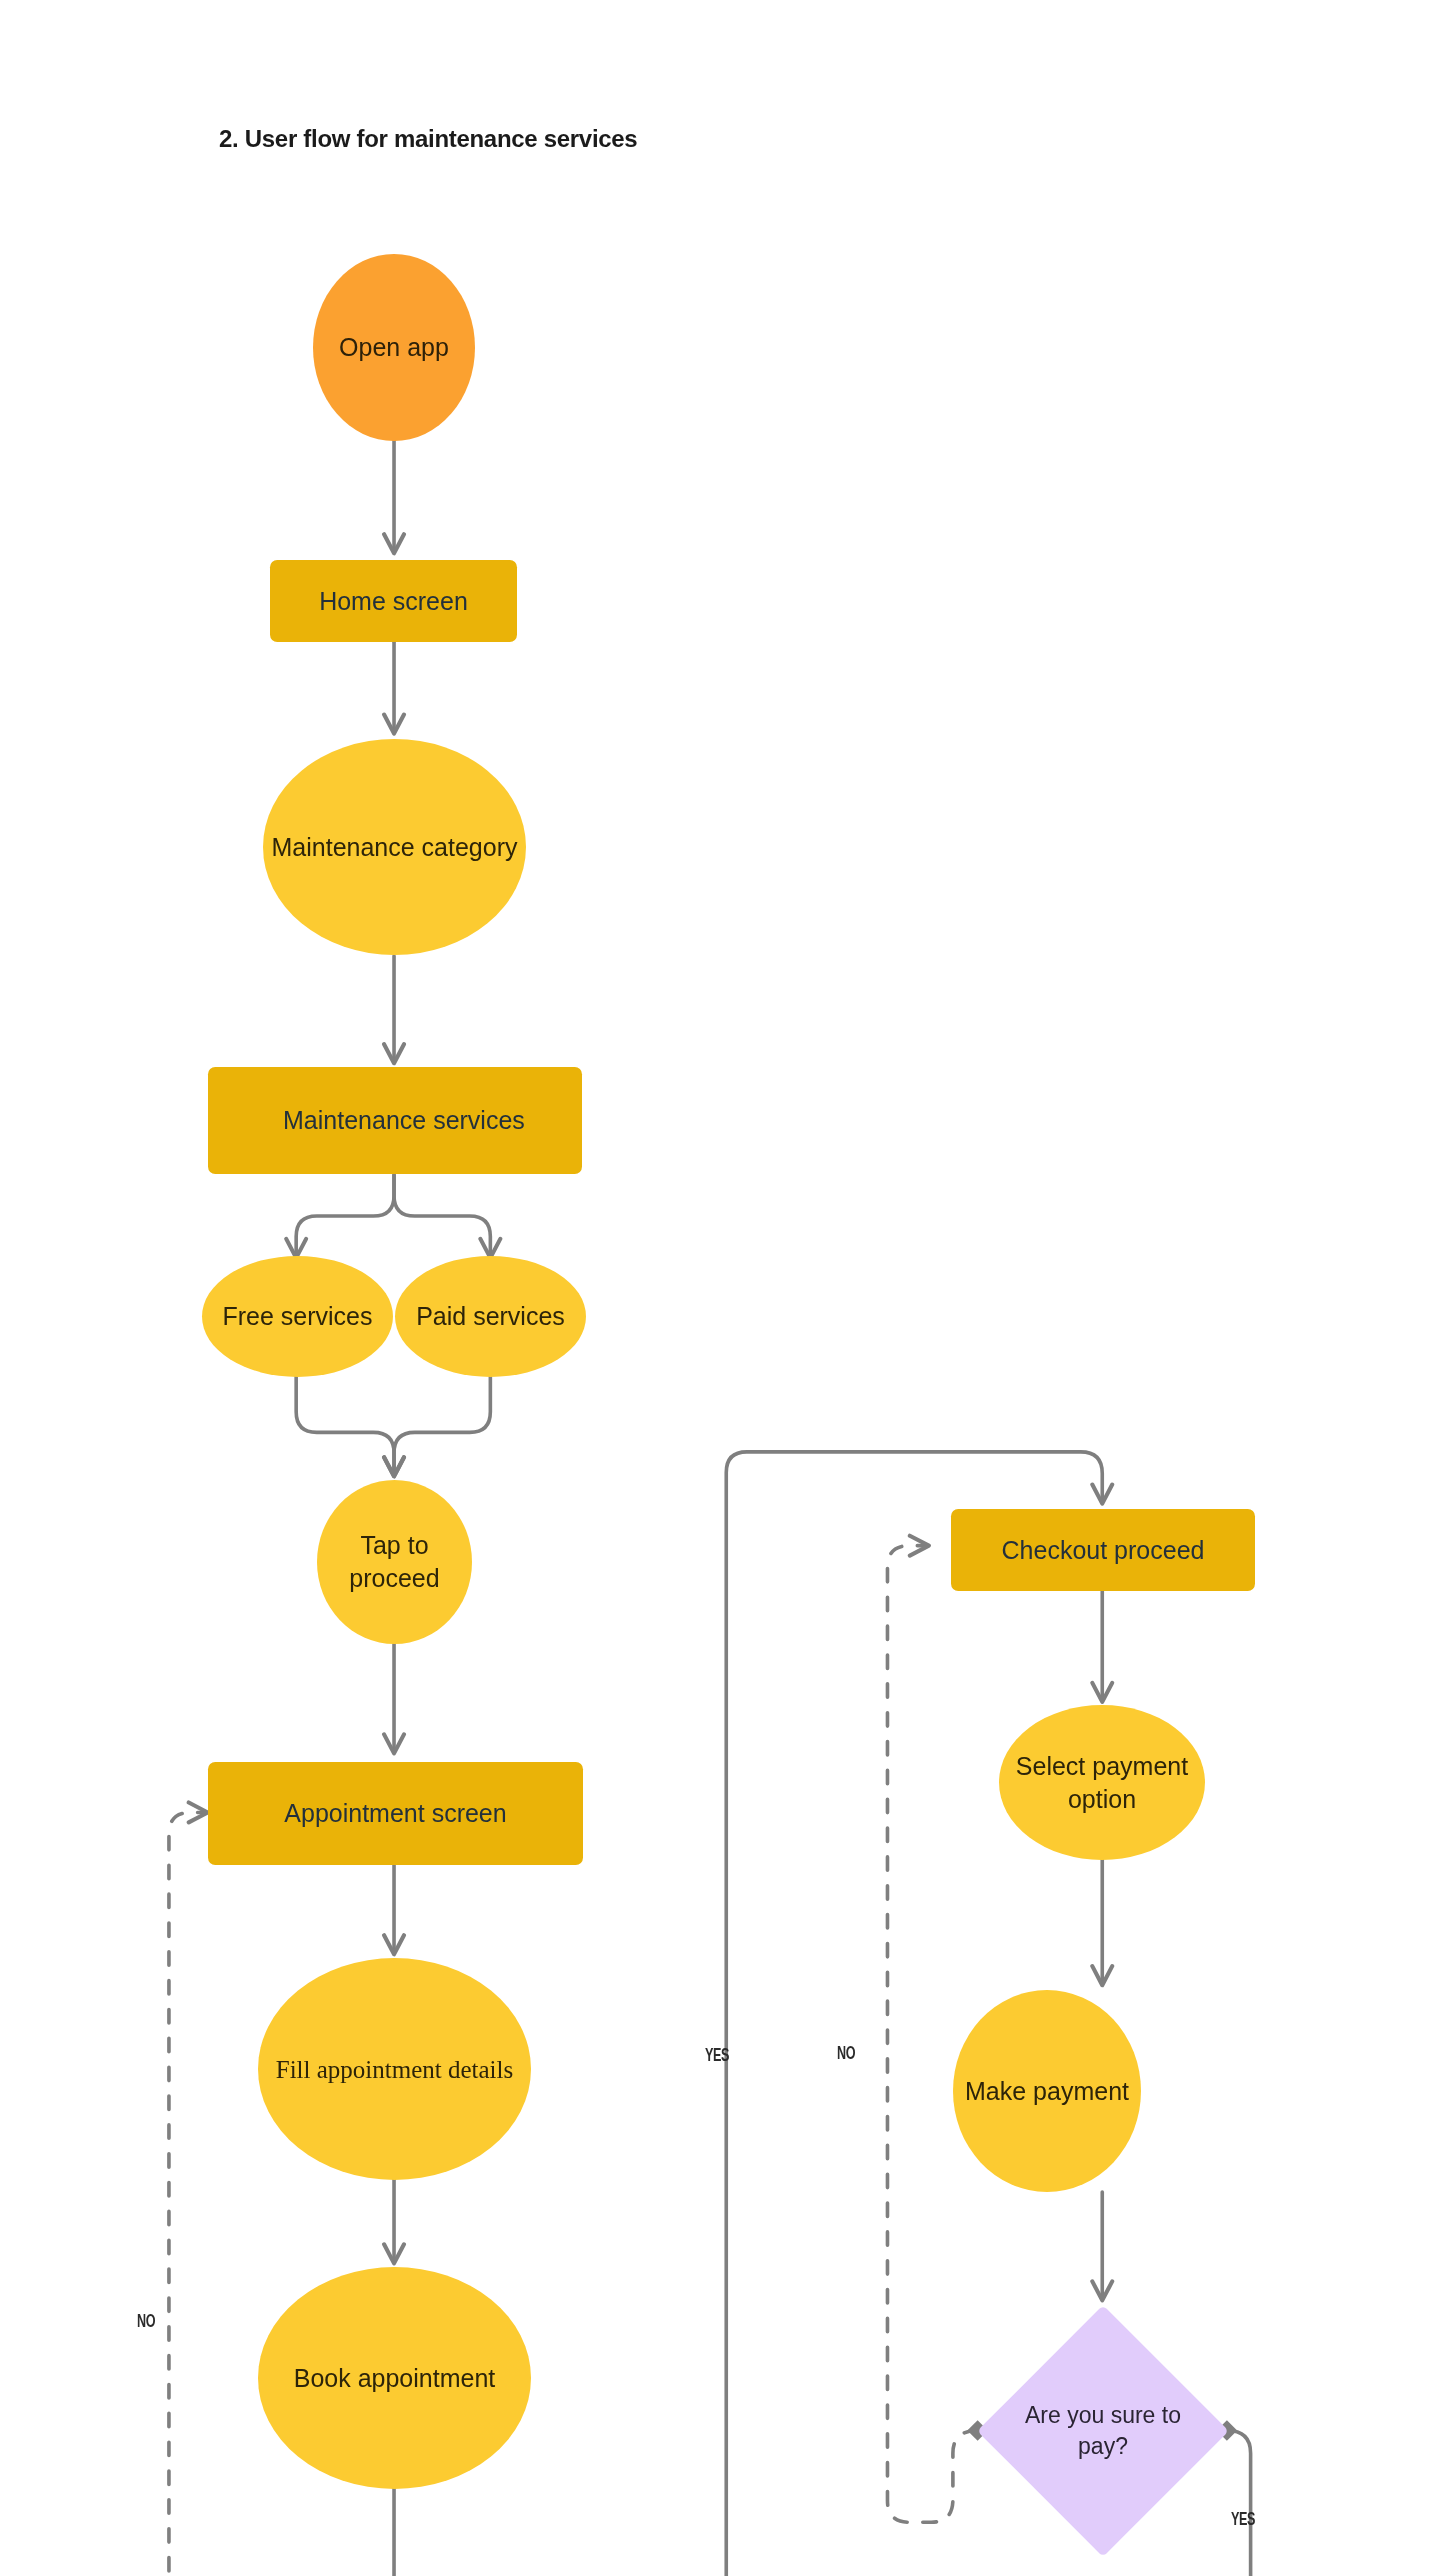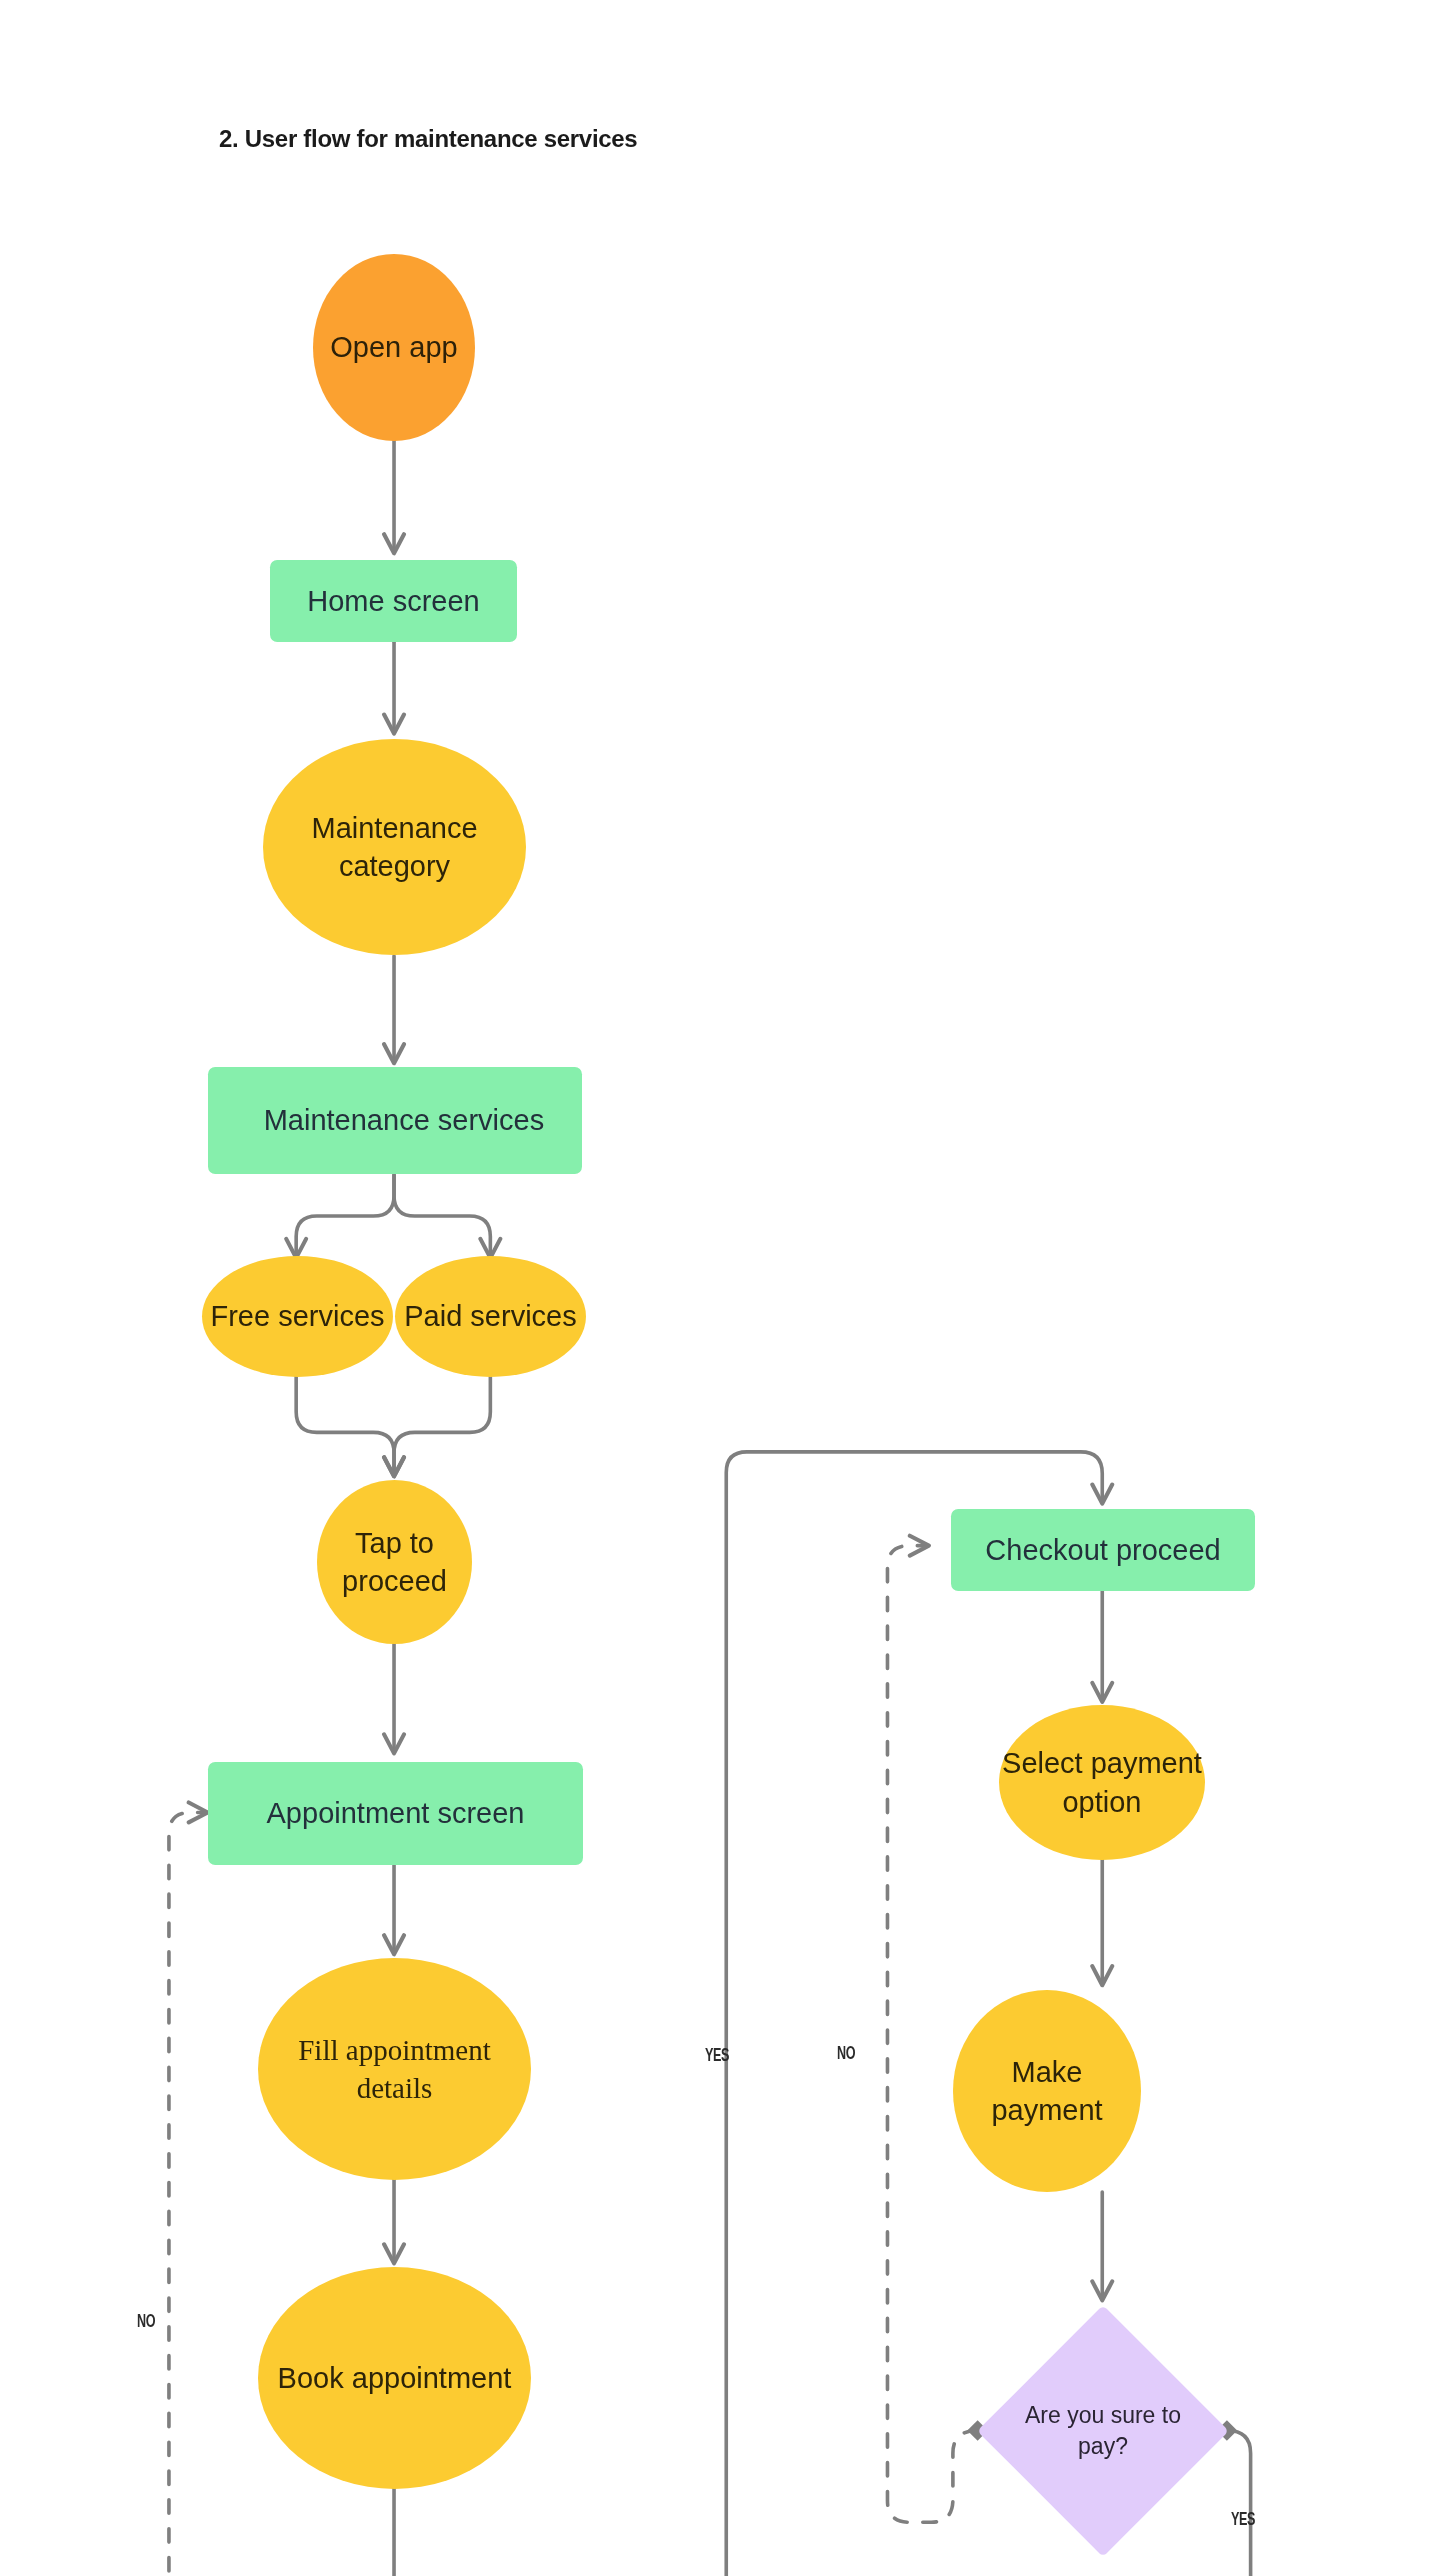--- a/index.html
+++ b/index.html
@@ -20,28 +20,28 @@
     white-space:nowrap;
   }
   #canvas { position:absolute; left:0; top:0; width:1435px; height:3286px; }
 
   .node {
     position:absolute;
     display:flex; align-items:center; justify-content:center;
     text-align:center;
     line-height:1.32;
     color:#23272e;
-    font-size:29px;
+    font-size:25px;
     padding:2.1px;
   }
   .node.ellipse { border-radius:50%; }
   .node.rect { border-radius:7.2px; }
   .node.orange { background:#FBA130; color:#2d2109; }
   .node.yellow { background:#FCCB31; color:#2d2409; }
-  .node.blue   { background:#86efac; color:#23303b; }
+  .node.blue   { background:#eab308; color:#23303b; }
 
   .diamond {
     position:absolute;
     display:flex; align-items:center; justify-content:center;
     text-align:center; line-height:1.34;
     font-size:23px; color:#2a2433;
   }
   .diamond .dshape {
     position:absolute; left:0; top:0; width:100%; height:100%;
     background:#E1CCFB;

